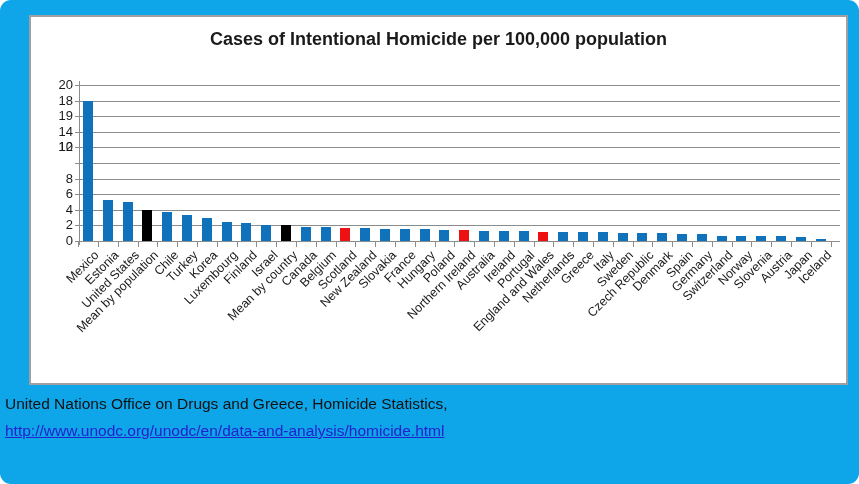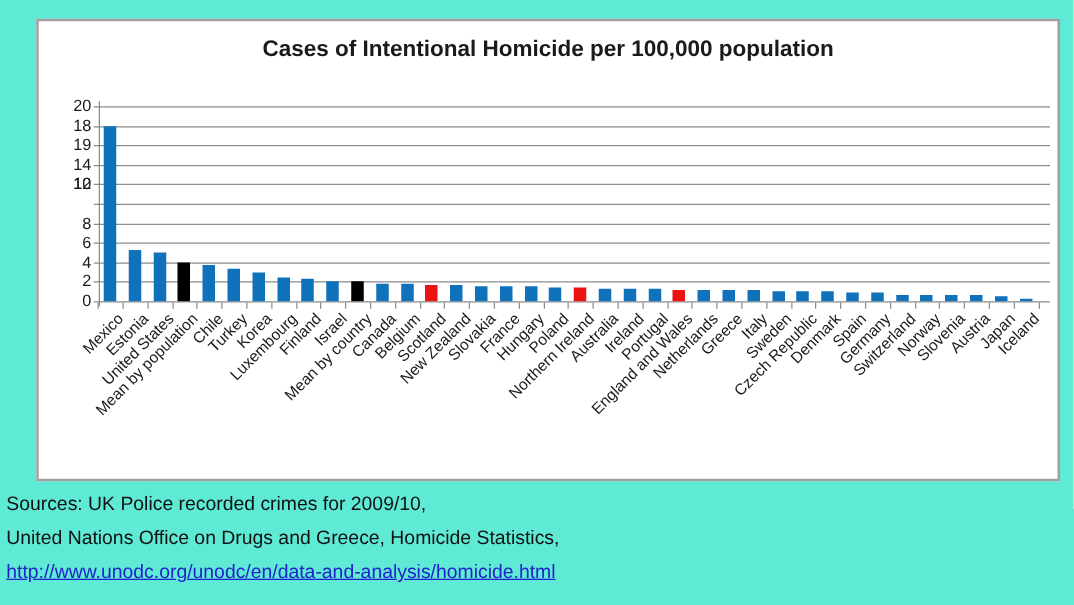--- a/index.html
+++ b/index.html
@@ -5,22 +5,23 @@
   html, body {
     margin: 0;
     padding: 0;
     background: #ffffff;
     font-family: "Liberation Sans", sans-serif;
   }
   #page {
     position: relative;
     width: 859px;
     height: 484px;
-    background: #5eead4;
+    background: #0ea5e9;
     overflow: hidden;
+    border-radius: 11px;
   }
   #chart-box {
     position: absolute;
     left: 29px;
     top: 15px;
     width: 815px;
     height: 366px;
     border: 2px solid #a0a0a0;
     background: #ffffff;
   }
@@ -244,20 +245,19 @@
       <div class="x-label" style="right: 80.8px; top: 231px;">Slovenia</div>
       <div class="bar" style="left: 745px; top: 219.32px; height: 4.68px; background: rgb(16, 114, 186);"></div>
       <div class="x-label" style="right: 61px; top: 231px;">Austria</div>
       <div class="bar" style="left: 764.8px; top: 220.1px; height: 3.9px; background: rgb(16, 114, 186);"></div>
       <div class="x-label" style="right: 41.2px; top: 231px;">Japan</div>
       <div class="bar" style="left: 784.6px; top: 221.66px; height: 2.34px; background: rgb(16, 114, 186);"></div>
       <div class="x-label" style="right: 21.4px; top: 231px;">Iceland</div>
     </div>
 
   <div id="footer">
-    <div>Sources: UK Police recorded crimes for 2009/10,</div>
     <div>United Nations Office on Drugs and Greece, Homicide Statistics,</div>
     <div>
       <a href="#">http://www.unodc.org/unodc/en/data-and-analysis/homicide.html</a>
     </div>
   </div>
 
 </div>
 
 </body></html>

